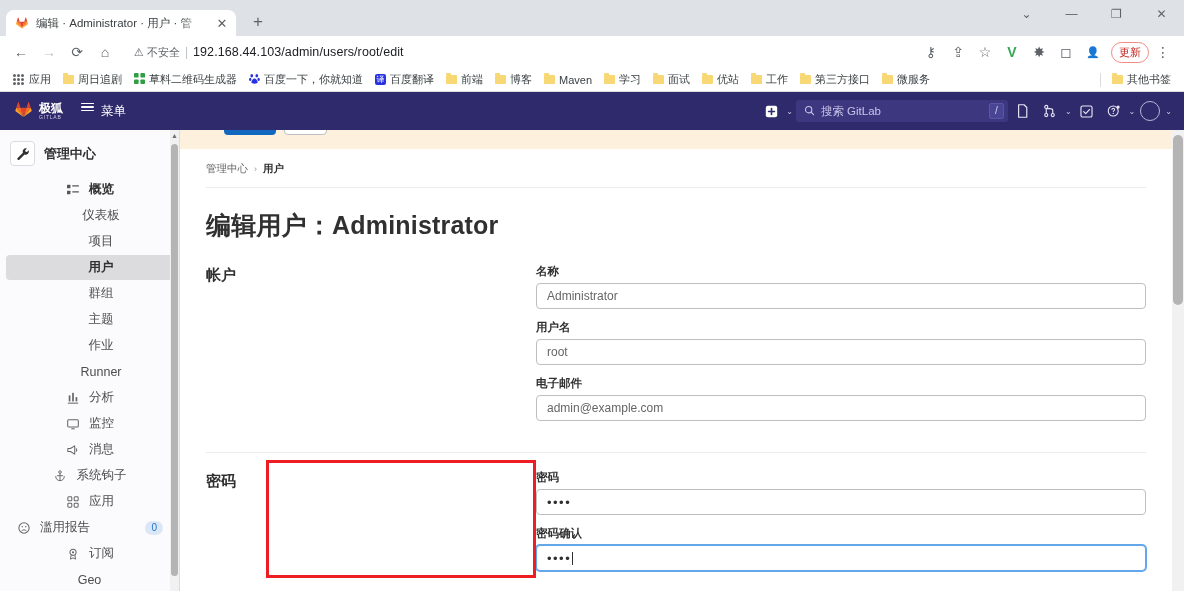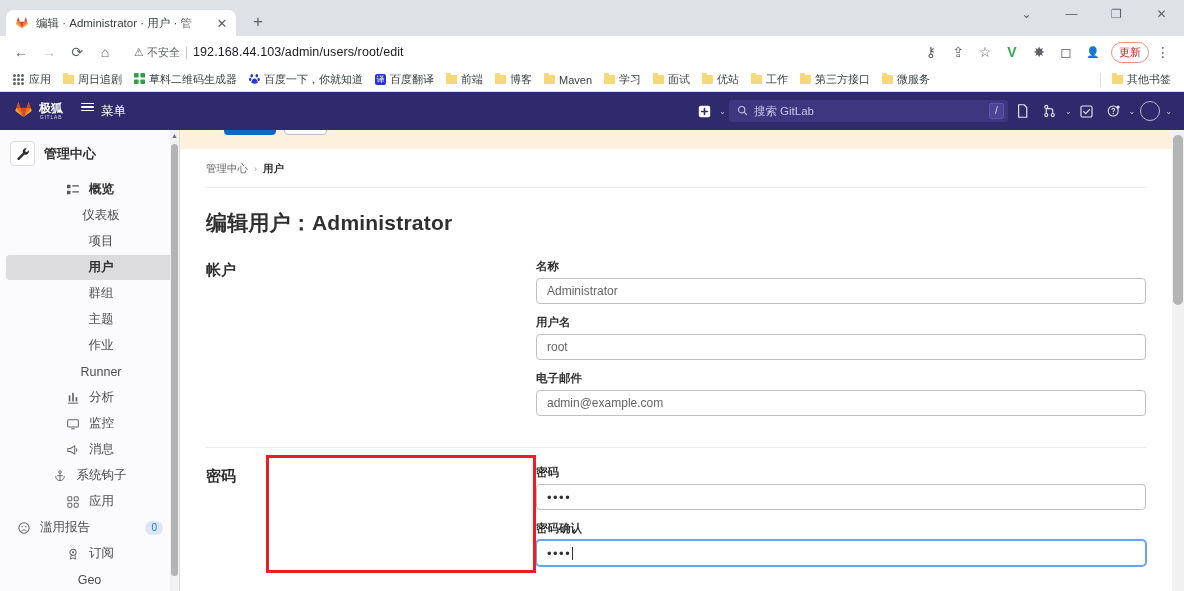--- a/index.html
+++ b/index.html
@@ -93,34 +93,34 @@
   .apps-grid i { background: #5f6368; border-radius: 50%; }
   .bm-spacer { flex: 1; }
   .bm-div { width: 1px; height: 14px; background: #dadce0; margin: 0 5px; }
 
   
   .gl-nav {
     height: 38px; background: #2f2a6b; display: flex; align-items: center;
     padding: 0 12px 0 14px; gap: 10px; color: #fff;
   }
   .gl-logo { display: flex; align-items: center; gap: 6px; }
-  .gl-logo-text { display:flex; flex-direction:column; line-height:1;text-align:center; }
+  .gl-logo-text { display:flex; flex-direction:column; line-height:1; }
   .gl-logo-cn { font-size: 12px; font-weight: 700; color: #fff; }
   .gl-logo-sub { font-size: 5px; letter-spacing: .8px; color: #cfcbe8; margin-top:1px;}
   .gl-menu { display: flex; align-items: flex-start; gap: 7px; font-size: 12.5px; margin-left: 8px; }
   .hamburger { display:flex; flex-direction:column; gap:2px; width:13px; }
   .hamburger i { height:1.6px; background:#fff; border-radius:1px; }
   .gl-spacer { flex: 1; }
   .gl-right { display: flex; align-items: center; gap: 3px; }
   .gl-ic {
     width: 24px; height: 24px; display: flex; align-items: center;
     justify-content: center; color: #e9e7f5; font-size: 13px;
   }
   .gl-search {
-    width: 279px; height: 22px; background: #3d3780; border-radius: 3px;
+    width: 212px; height: 22px; background: #3d3780; border-radius: 3px;
     display: flex; align-items: center; padding: 0 4px 0 8px; gap: 6px;
     font-size: 11.5px; color: #c9c5e8;
   }
   .slash-key {
     margin-left: auto; background: #4a4494; border: 1px solid #5b55a8;
     color: #d5d2ee; border-radius: 2px; font-size: 10px;
     padding: 0 5px; line-height: 14px;
   }
   .caret { font-size: 8px; color: #cfcbe8; }
   .avatar-circle {
@@ -197,21 +197,21 @@
 
   .content-pad { padding: 0 26px 0 26px; }
   .breadcrumb {
     display: flex; align-items: center; gap: 6px; font-size: 10.5px;
     color: #666; padding: 13px 0 11px 0; border-bottom: 1px solid #ececef;
   }
   .breadcrumb .bc-sep { color: #999; font-size: 9px; }
   .breadcrumb .bc-cur { color: #303030; font-weight: 700; }
 
   .page-title {
-    font-size: 21px; font-weight: 700; color: #303030;
+    font-size: 25px; font-weight: 700; color: #303030;
     padding: 21px 0 19px 0; letter-spacing: .2px;
   }
 
   .section { display: flex; padding-top: 3px; }
   .section-label {
     width: 330px; flex: none; font-size: 15px; font-weight: 700; color: #303030;
     padding-top: 2px;
   }
   .section-fields { flex: 1; max-width: 630px; }
   .field { margin-bottom: 11px; }

